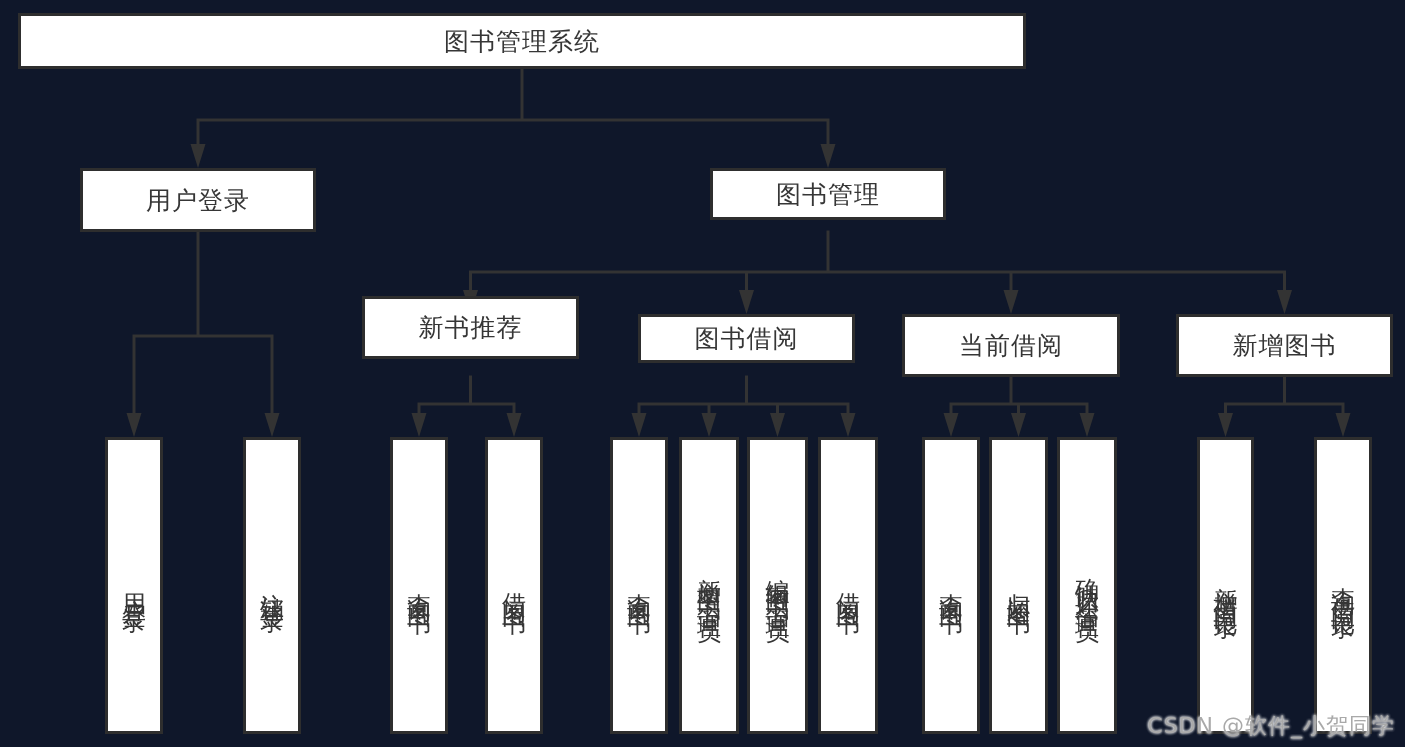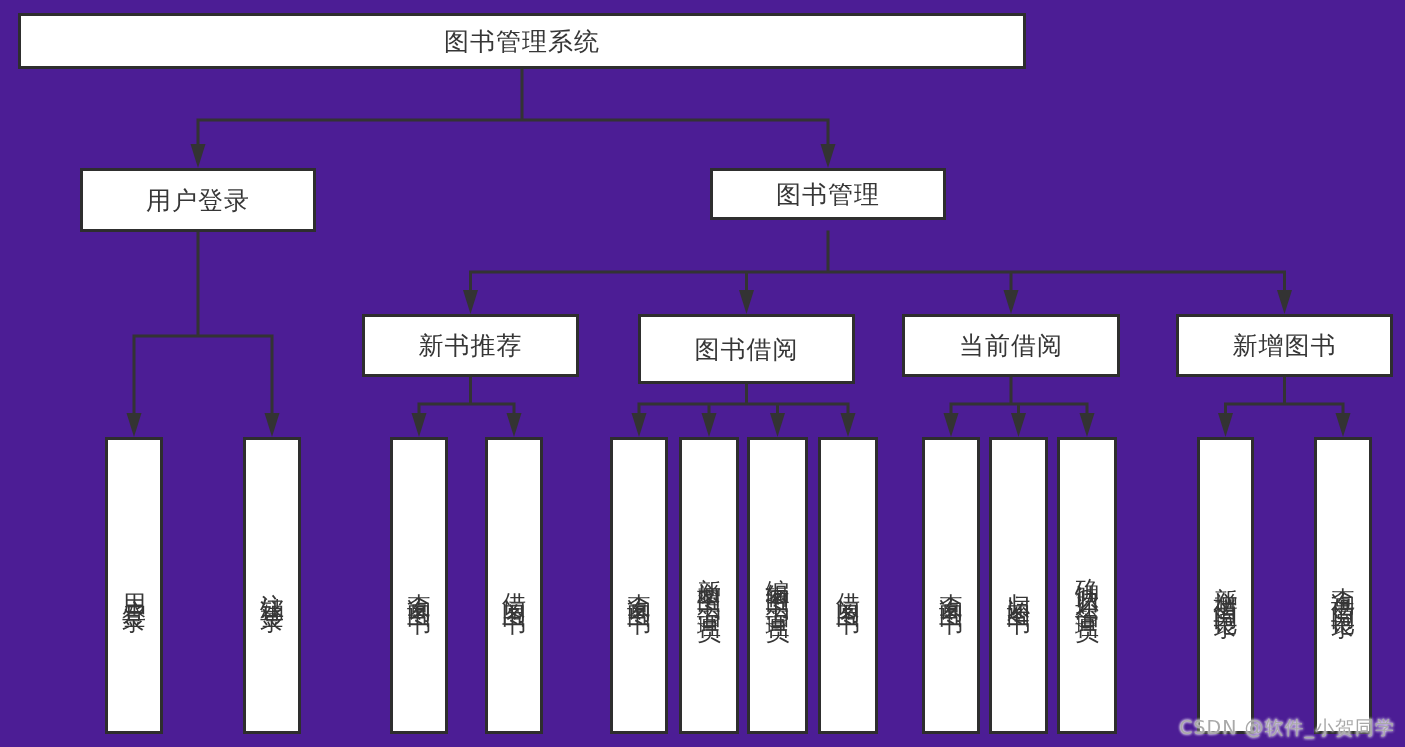--- a/index.html
+++ b/index.html
@@ -2,21 +2,21 @@
 <html><head>
 <meta charset="utf-8">
 <style>
   * { margin: 0; padding: 0; box-sizing: border-box; }
   html, body { background: #ffffff; }
   body { font-family: "DejaVu Sans", "Liberation Sans", sans-serif; }
   .canvas {
     position: relative;
     width: 1405px;
     height: 747px;
-    background: #4c1d95;
+    background: #0f172a;
     overflow: hidden;
     text-decoration: underline;
   }
   .connectors { position: absolute; left: 0; top: 0; }
   .node {
     position: absolute;
     background: #ffffff;
     border: 3px solid #2e2e2e;
     display: flex;
     align-items: center;
@@ -29,21 +29,21 @@
   .node.v .label {
     writing-mode: vertical-rl;
     text-orientation: mixed;
     letter-spacing: 6px;
     line-height: 1;
   }
   .watermark {
     position: absolute;
     right: 10px;
     bottom: 6px;
-    font-size: 19px;
+    font-size: 22px;
     letter-spacing: 1px;
     color: #a9a9a9;
     text-shadow: 0 0 3px #ffffff, 0 0 3px #ffffff;
     z-index: 5;
     white-space: nowrap;
   }
 </style>
 </head>
 <body>
 
@@ -86,24 +86,24 @@
     <span class="label">图书管理系统</span>
   </div>
 
   <div class="node h" style="left:80px;top:168px;width:236px;height:64px">
     <span class="label">用户登录</span>
   </div>
   <div class="node h" style="left:710px;top:168px;width:236px;height:52px">
     <span class="label">图书管理</span>
   </div>
 
-  <div class="node h" style="left:362px;top:314px;width:217px;height:63px">
+  <div class="node h" style="left:362px;top:296px;width:217px;height:63px">
     <span class="label">新书推荐</span>
   </div>
-  <div class="node h" style="left:638px;top:314px;width:217px;height:70px">
+  <div class="node h" style="left:638px;top:314px;width:217px;height:49px">
     <span class="label">图书借阅</span>
   </div>
   <div class="node h" style="left:902px;top:314px;width:218px;height:63px">
     <span class="label">当前借阅</span>
   </div>
   <div class="node h" style="left:1176px;top:314px;width:217px;height:63px">
     <span class="label">新增图书</span>
   </div>
 
   <div class="node v" style="left:105px;top:437px;width:58px;height:297px">

